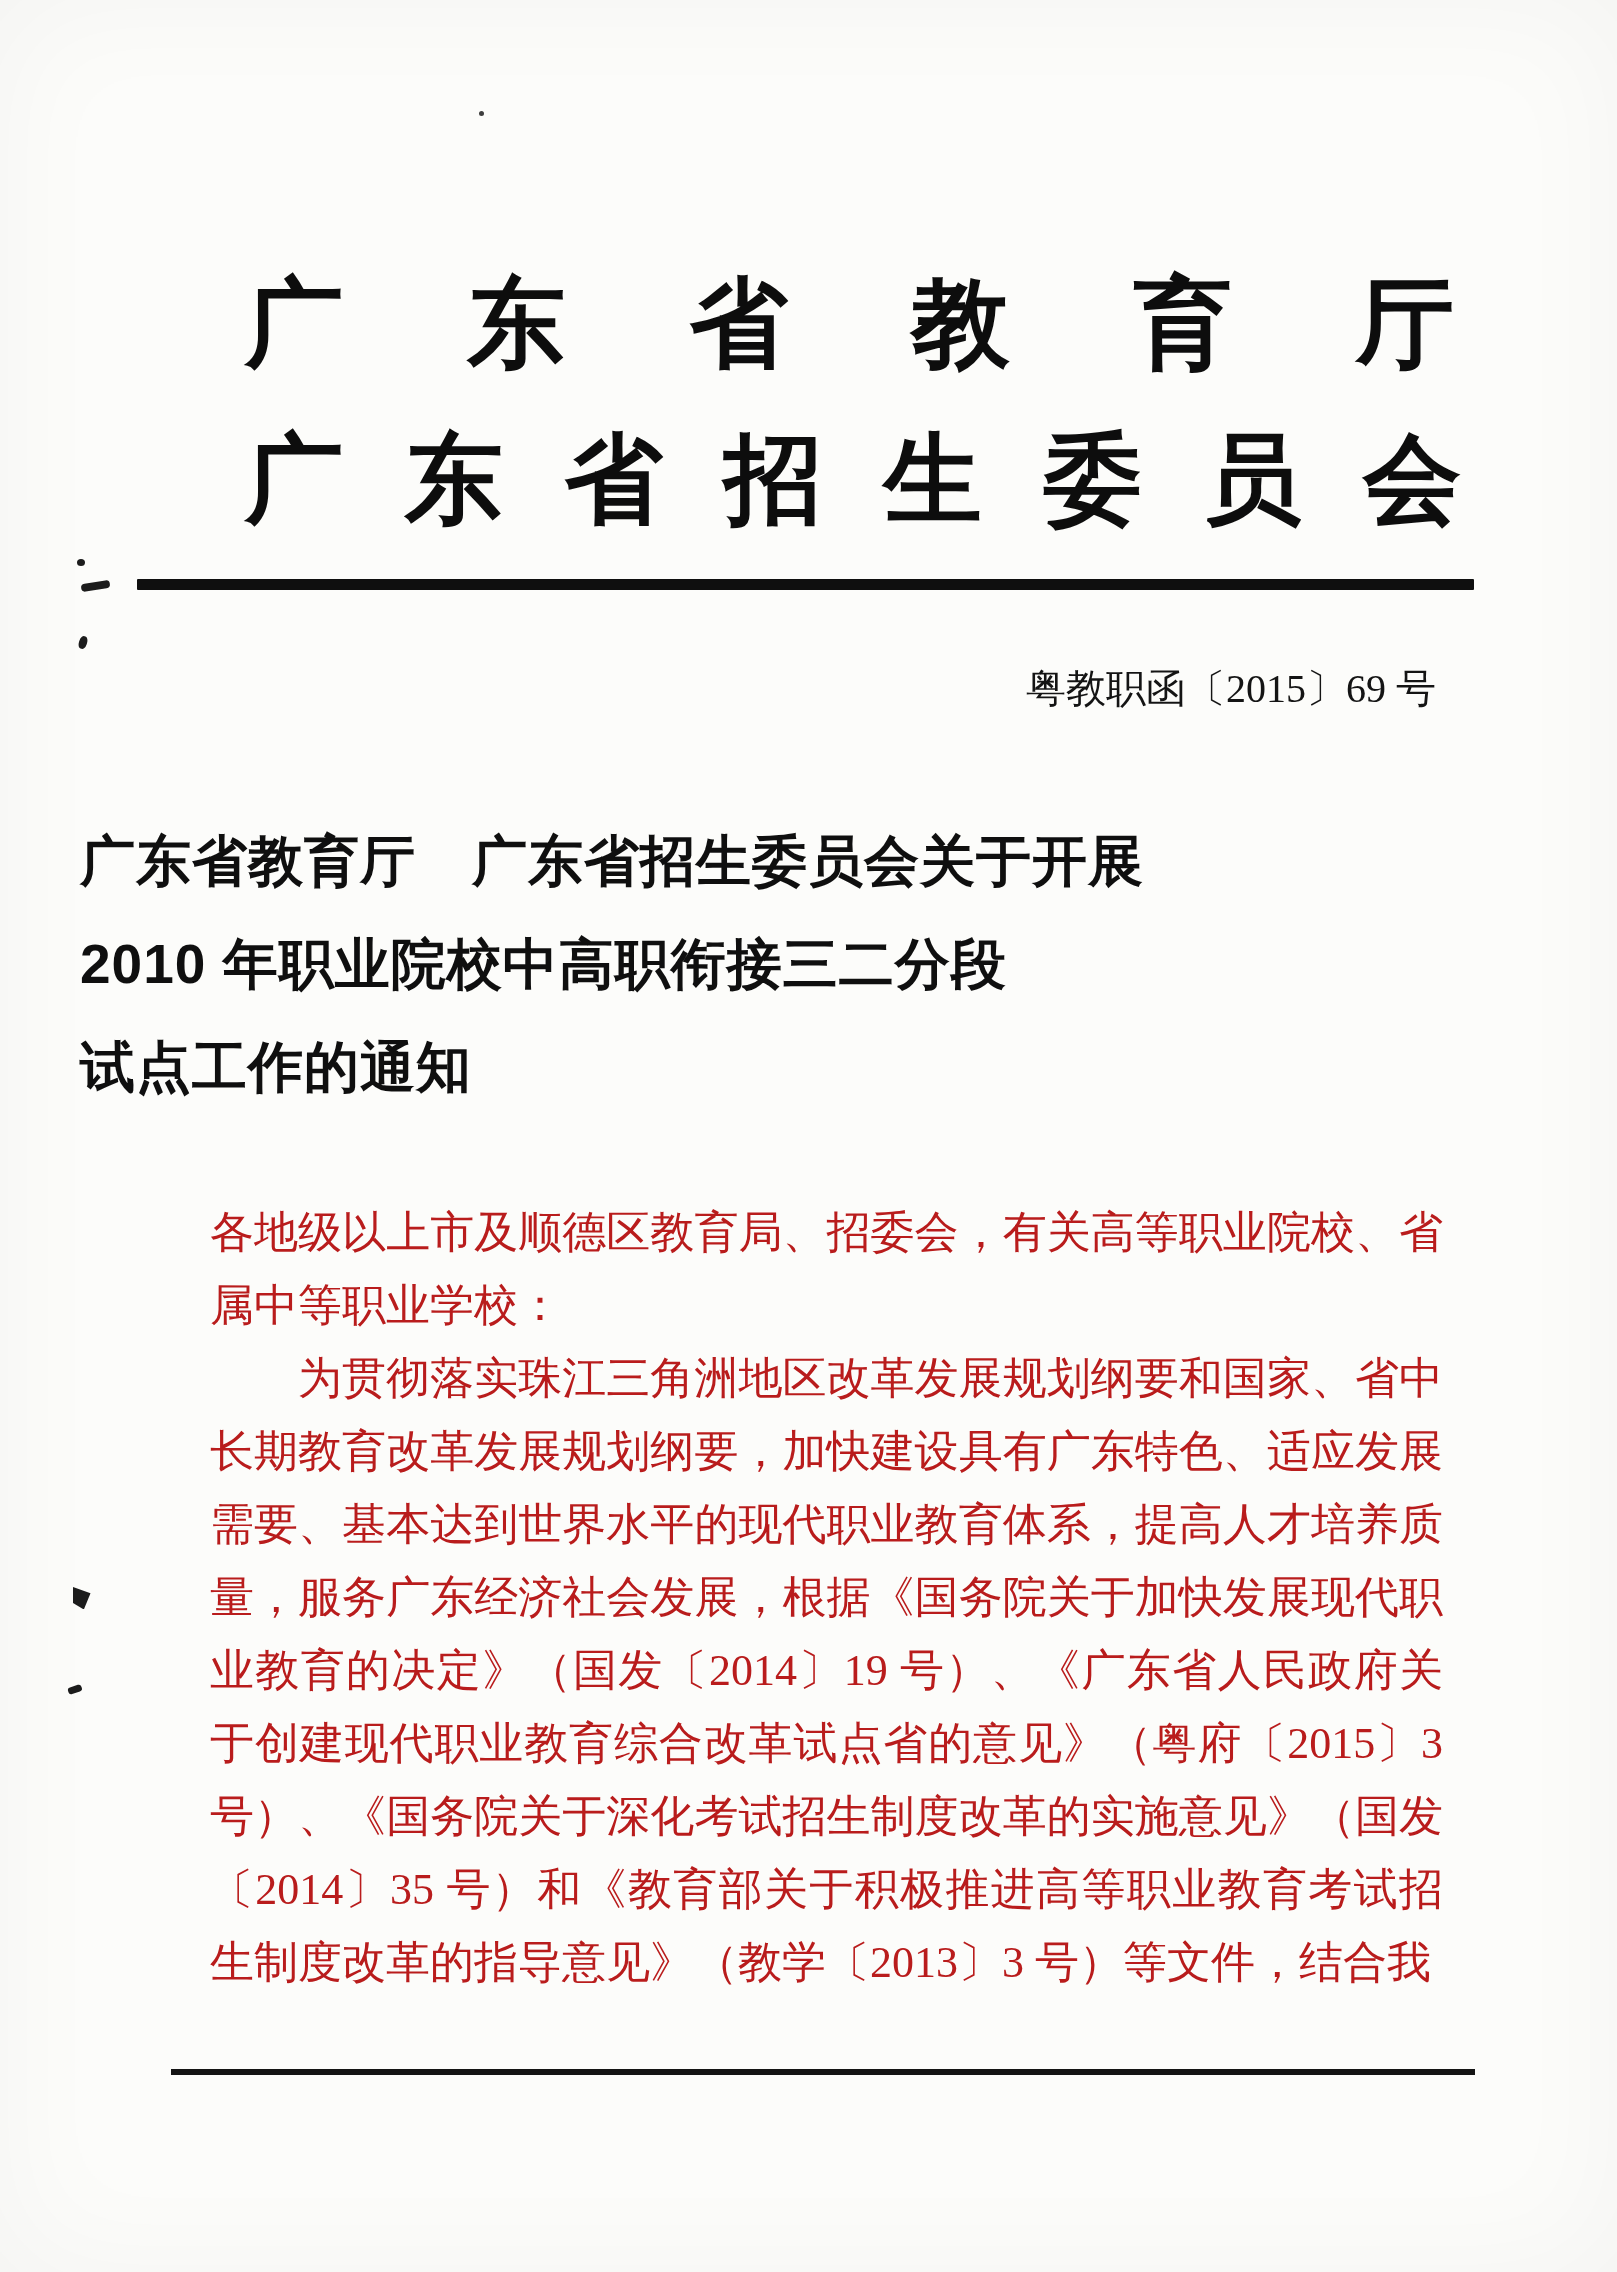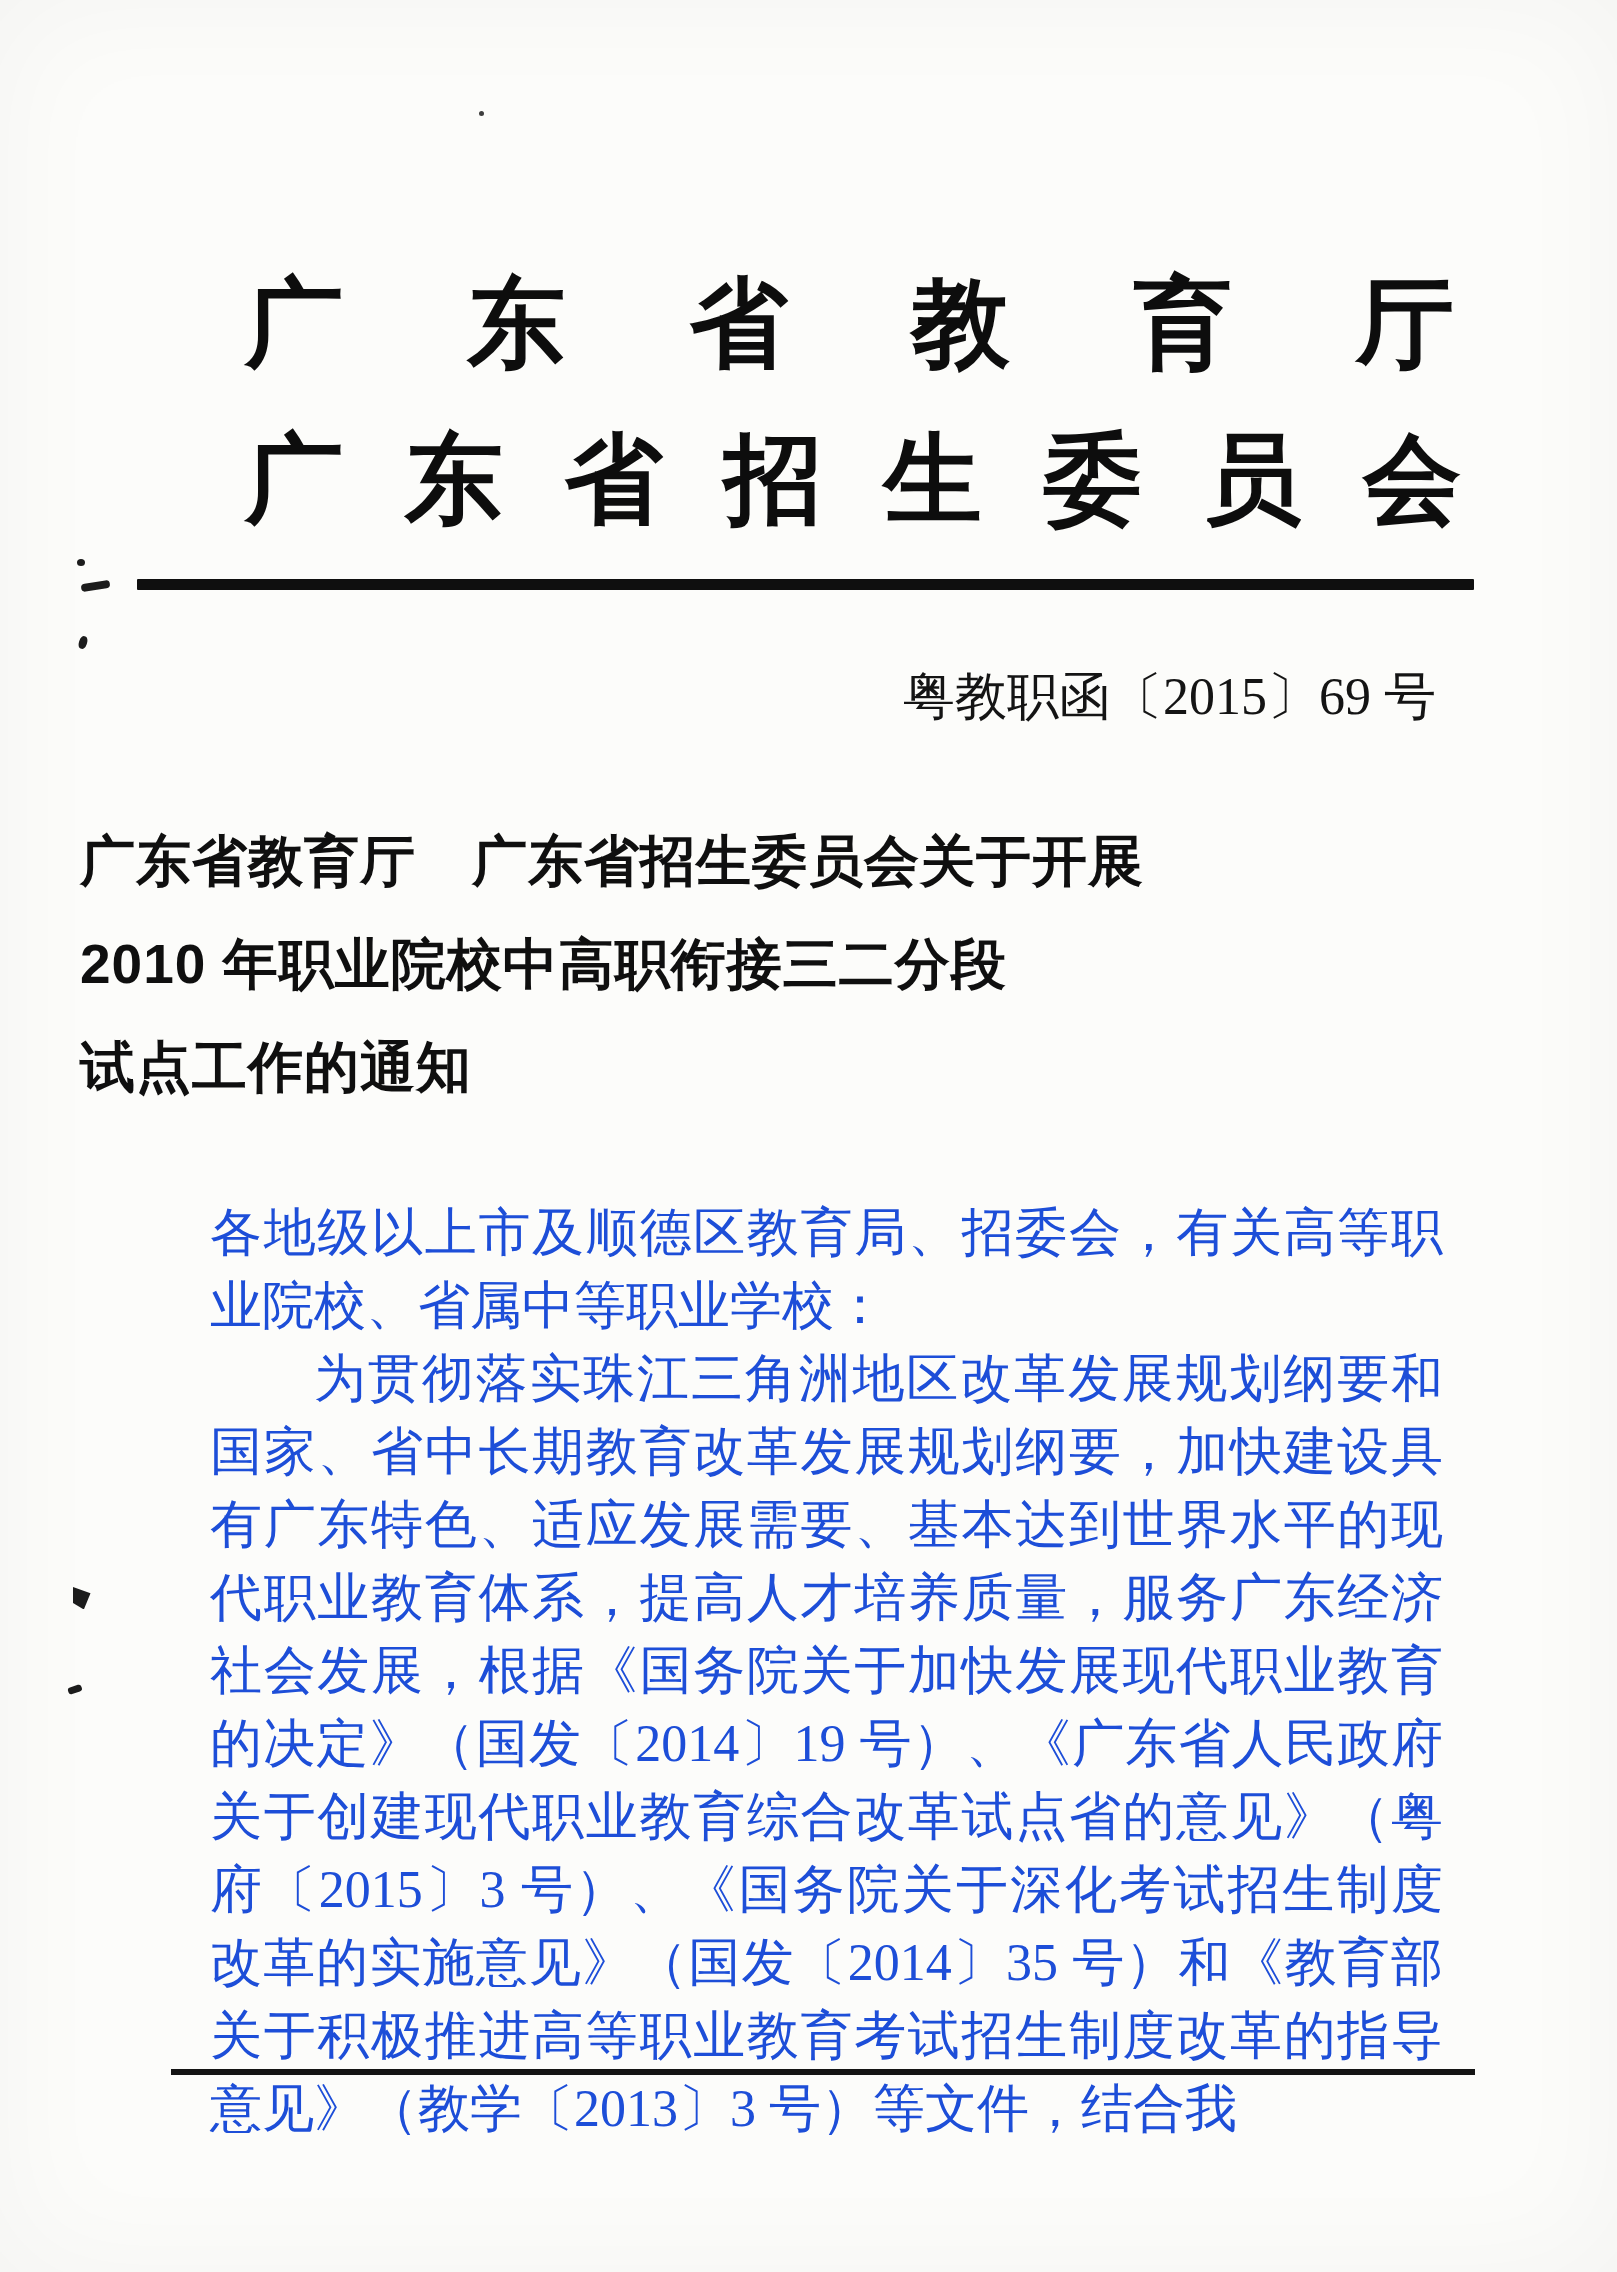--- a/index.html
+++ b/index.html
@@ -37,21 +37,21 @@
     position: absolute;
     top: 579px; left: 137px;
     width: 1337px; height: 10.7px;
     background: #0f0f0f;
     border-radius: 1px;
   }
 
   .doc-number {
     position: absolute;
     top: 664px; right: 181px;
-    font-size: 52px;
+    font-size: 40px;
     line-height: 1.25;
     color: #141414;
     white-space: nowrap;
   }
 
   .title {
     position: absolute;
     top: 810px; left: 80px;
     width: 1458px;
     margin: 0;
@@ -62,25 +62,25 @@
     line-height: 103px;
     color: #0f0f0f;
     letter-spacing: 1px;
   }
   .title .title-line { display: block; }
 
   .body-text {
     position: absolute;
     top: 1196px; left: 210px;
     width: 1233px;
-    font-size: 52px;
+    font-size: 44px;
     line-height: 73px;
     text-align: justify;
     text-justify: inter-ideograph;
-    color: #1d4ed8;
+    color: #b91c1c;
   }
   .body-text p { margin: 0; padding: 0; }
   .para-indent { text-indent: 2em; }
 
   .rule-bottom {
     position: absolute;
     top: 2069px; left: 171px;
     width: 1304px; height: 6.3px;
     background: #141414;
   }

